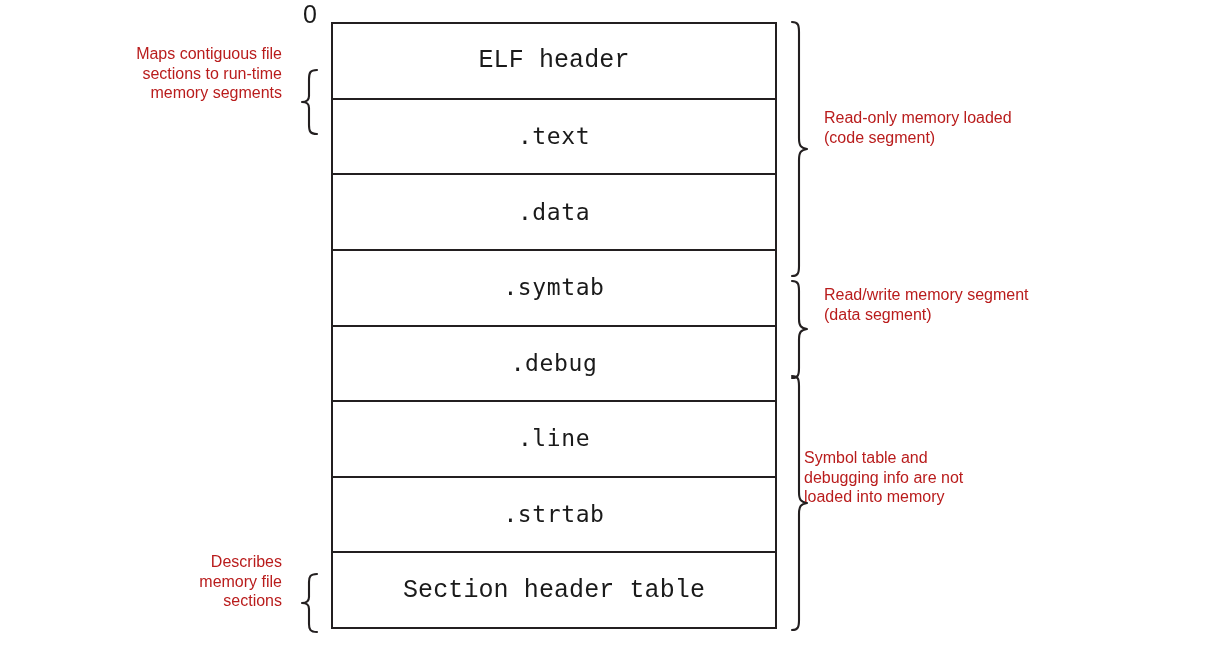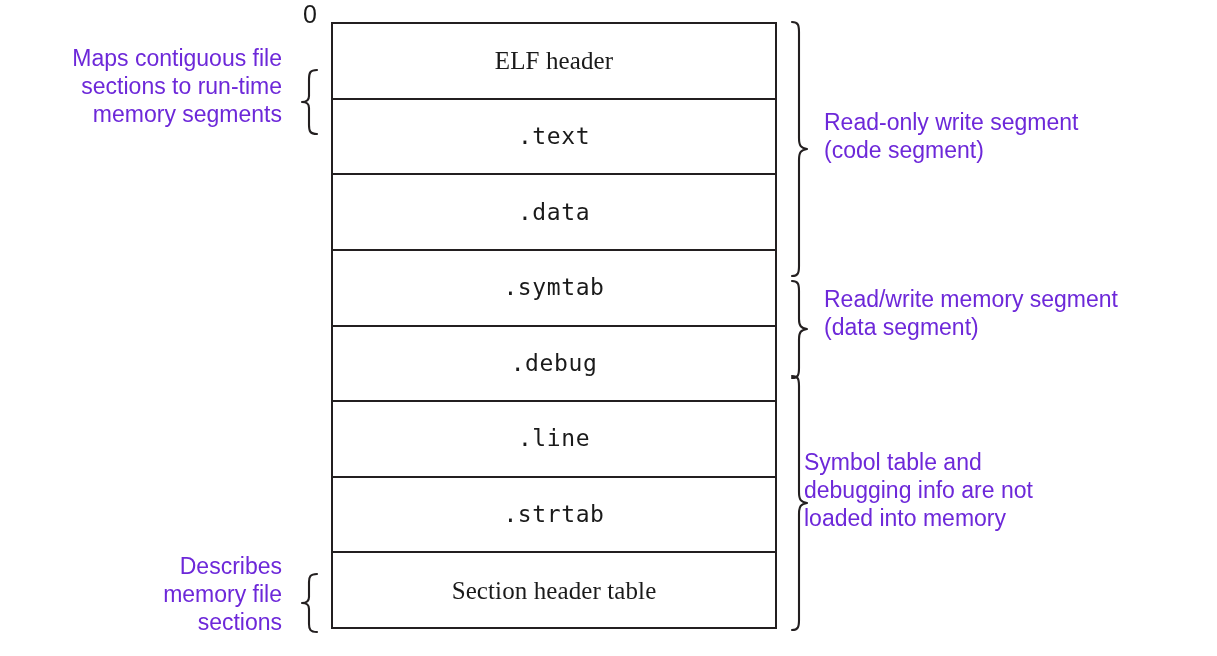--- a/index.html
+++ b/index.html
@@ -48,21 +48,21 @@
   }
   .elf-row:last-child { border-bottom: none; }
 
   .row-label {
     display: block;
     text-align: center;
     white-space: pre;
     line-height: 1;
   }
   .row-label.sans {
-    font-family: Liberation Serif, serif;
+    font-family: Liberation Mono, monospace;
     font-size: 25px;
     letter-spacing: 0.1px;
   }
   .row-label.mono {
     font-family: "DejaVu Sans Mono", "Liberation Mono", monospace;
     font-size: 23px;
     letter-spacing: 0.6px;
   }
 
   
@@ -74,22 +74,22 @@
     font-size: 25px;
     line-height: 1;
     color: #1a1a1a;
   }
 
   
   .callout {
     position: absolute;
     line-height: 1.22;
     font-family: "Liberation Sans", sans-serif;
-    font-size: 23px;
-    color: #6d28d9;
+    font-size: 16px;
+    color: #b91c1c;
     white-space: pre-line;
   }
   .callout.left  { text-align: right; }
   .callout.right { text-align: left; }
 
   .cal-maps      { left: 4px;   top: 44px;  width: 278px; }
   .cal-describes { left: 60px;  top: 552px; width: 222px; }
   .cal-ro        { left: 824px; top: 108px; width: 392px; }
   .cal-rw        { left: 824px; top: 285px; width: 392px; }
   .cal-sym       { left: 804px; top: 448px; width: 392px; }
@@ -171,21 +171,21 @@
 
   <svg class="brace" style="left:790px; top:20px;" width="24" height="260" viewBox="0 0 24 260">
     <path d="M 2 2
              C 8 2, 9 5, 9 12
              L 9 118
              C 9 126, 11 128, 17 129
              C 11 130, 9 132, 9 140
              L 9 246
              C 9 253, 8 256, 2 256"></path>
   </svg>
-  <div class="callout right cal-ro">Read-only write segment
+  <div class="callout right cal-ro">Read-only memory loaded
 (code segment)</div>
 
   <svg class="brace" style="left:790px; top:279px;" width="24" height="104" viewBox="0 0 24 104">
     <path d="M 2 2
              C 8 2, 9 5, 9 12
              L 9 40
              C 9 47, 11 49, 17 50
              C 11 51, 9 53, 9 60
              L 9 89
              C 9 96, 8 99, 2 99"></path>

